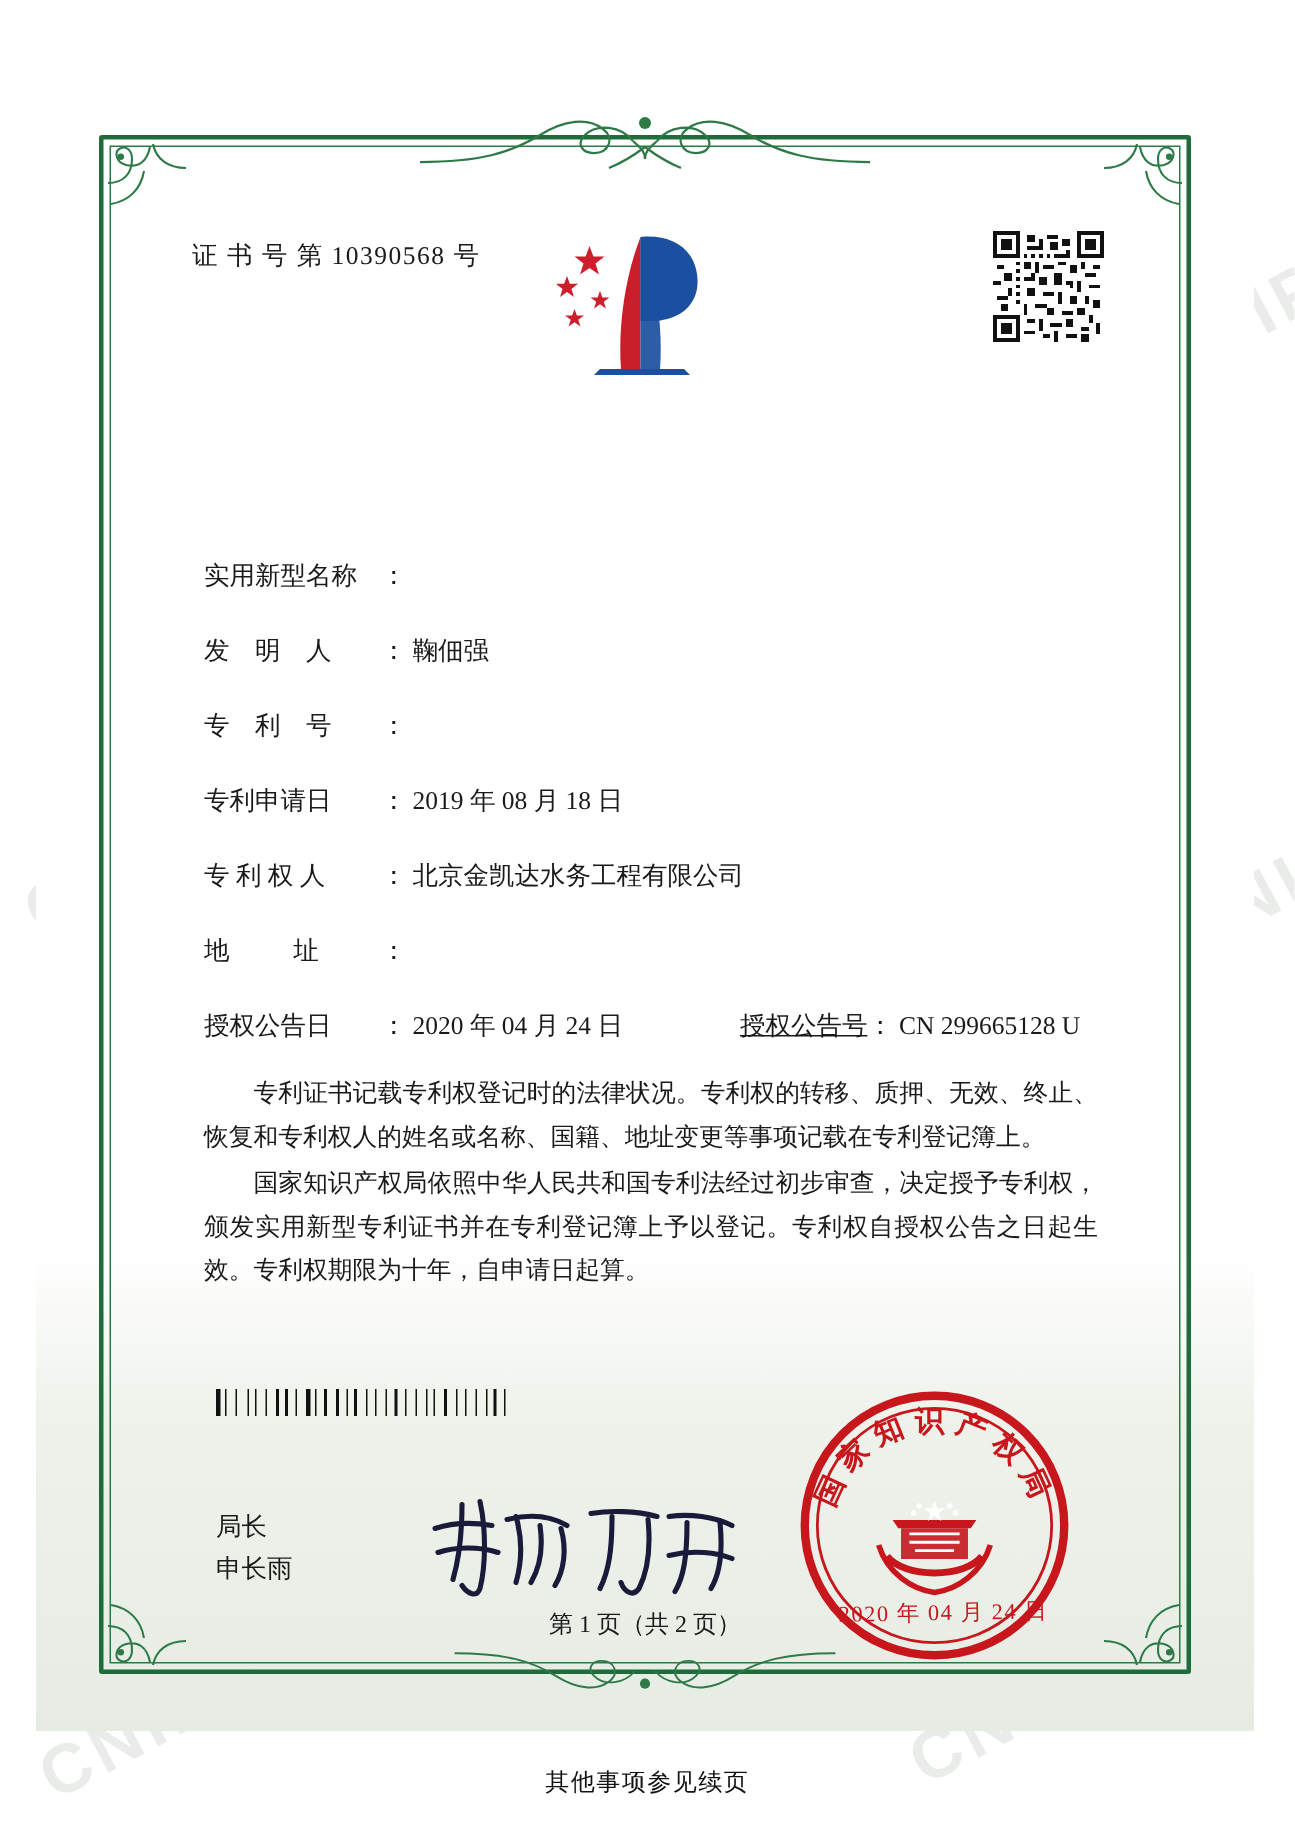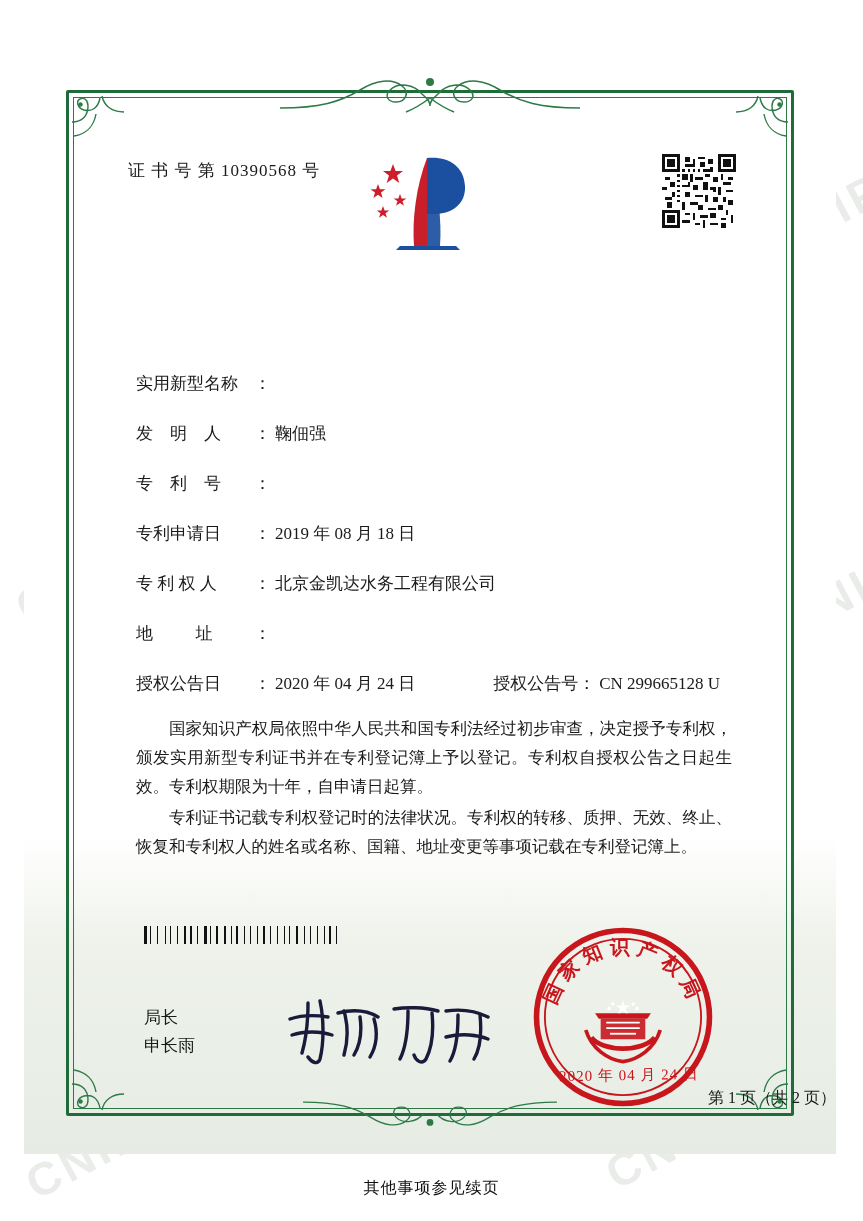--- a/index.html
+++ b/index.html
@@ -157,20 +157,21 @@
     letter-spacing: 0px;
     white-space: pre;
   }
   .field-colon { flex: none; margin-right: 4px; }
   .field-value { flex: 1; }
 
   .field-row.dual .field-label { width: 118px; }
   .field-row.dual .second-label {
     margin-left: 78px;
     white-space: pre;
+    text-decoration: underline;
   }
 
   
   .paragraphs {
     position: absolute;
     left: 112px;
     right: 104px;
     top: 700px;
     font-size: 16.5px;
     line-height: 29px;
@@ -229,22 +230,22 @@
     color: #c8161d;
     font-size: 15px;
     letter-spacing: 1px;
     transform: rotate(-1deg);
   }
 
   
   .page-num {
     position: absolute;
     left: 0; right: 0;
-    bottom: 45px;
-    text-align: right;
+    bottom: 60px;
+    text-align: center;
     font-size: 16px;
   }
   .footer-note {
     position: absolute;
     left: 0; right: 0;
     bottom: 22px;
     text-align: center;
     font-size: 16px;
     letter-spacing: 1px;
     color: #111;
@@ -477,22 +478,22 @@
       <span class="field-colon">：</span>
       <span>2020 年 04 月 24 日</span>
       <span class="second-label">授权公告号</span>
       <span class="field-colon">：</span>
       <span>CN 299665128 U</span>
     </div>
 
   </div>
 
   <div class="paragraphs">
+    <p>专利证书记载专利权登记时的法律状况。专利权的转移、质押、无效、终止、恢复和专利权人的姓名或名称、国籍、地址变更等事项记载在专利登记簿上。</p>
     <p>国家知识产权局依照中华人民共和国专利法经过初步审查，决定授予专利权，颁发实用新型专利证书并在专利登记簿上予以登记。专利权自授权公告之日起生效。专利权期限为十年，自申请日起算。</p>
-    <p>专利证书记载专利权登记时的法律状况。专利权的转移、质押、无效、终止、恢复和专利权人的姓名或名称、国籍、地址变更等事项记载在专利登记簿上。</p>
   </div>
 
   <div class="barcode" id="barcode">
       <i style="width: 3px; margin-right: 1px;"></i>
       <i style="width: 1px; margin-right: 2px; background: transparent;"></i>
       <i style="width: 1px; margin-right: 3px;"></i>
       <i style="width: 2px; margin-right: 1px; background: transparent;"></i>
       <i style="width: 1px; margin-right: 2px;"></i>
       <i style="width: 3px; margin-right: 3px; background: transparent;"></i>
       <i style="width: 1px; margin-right: 1px;"></i>

